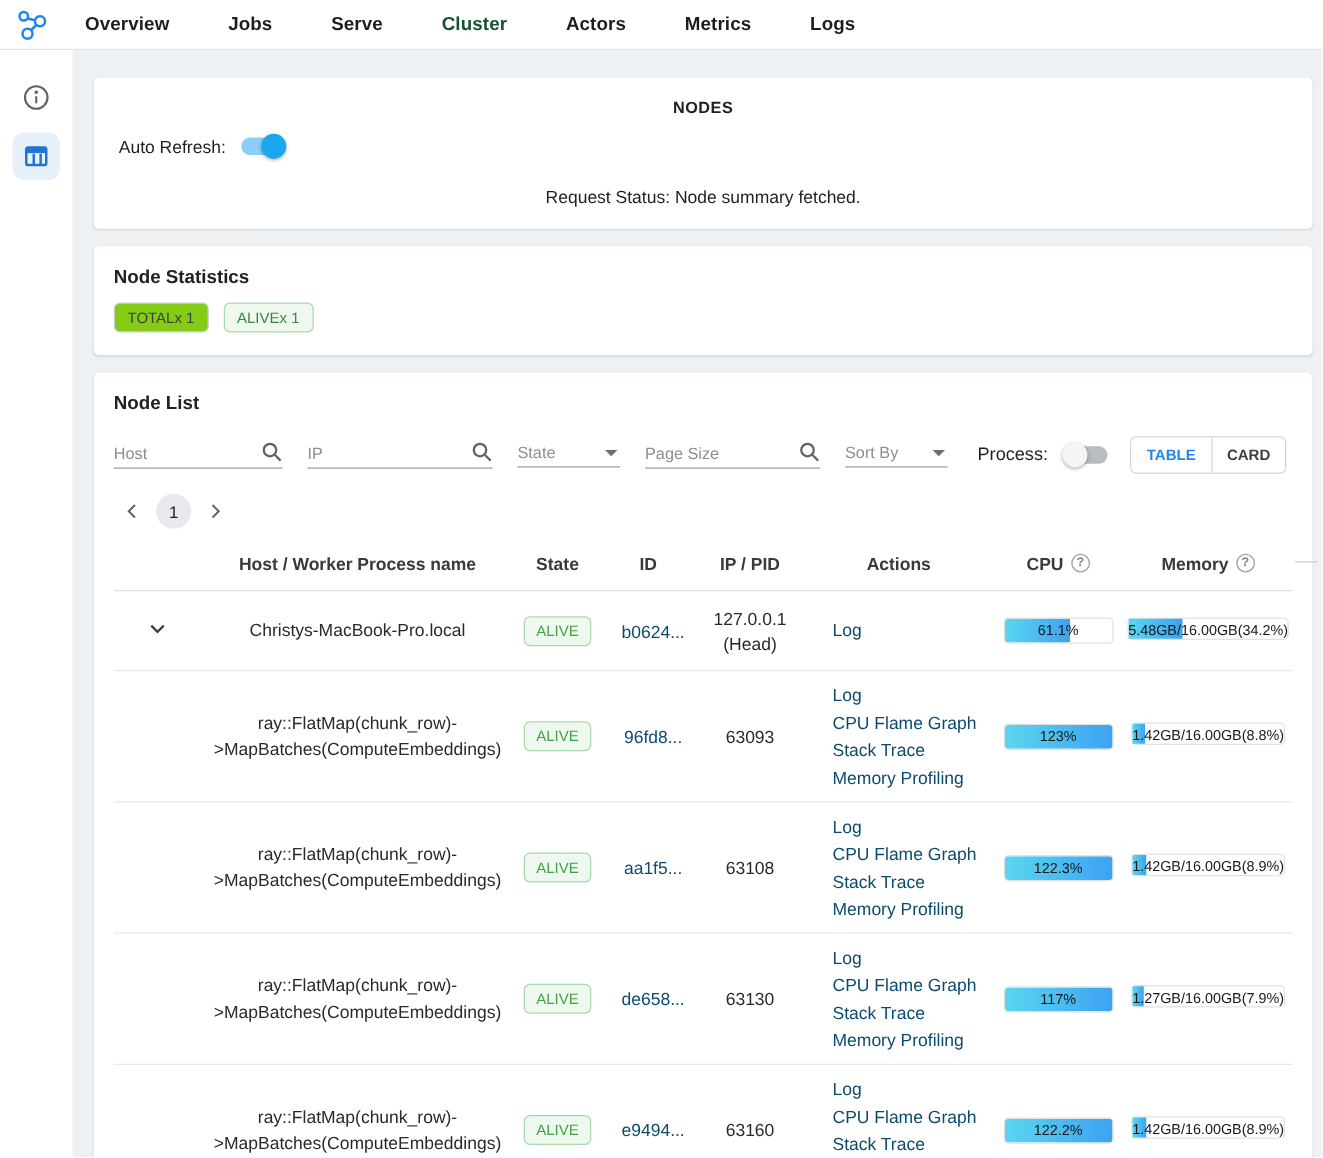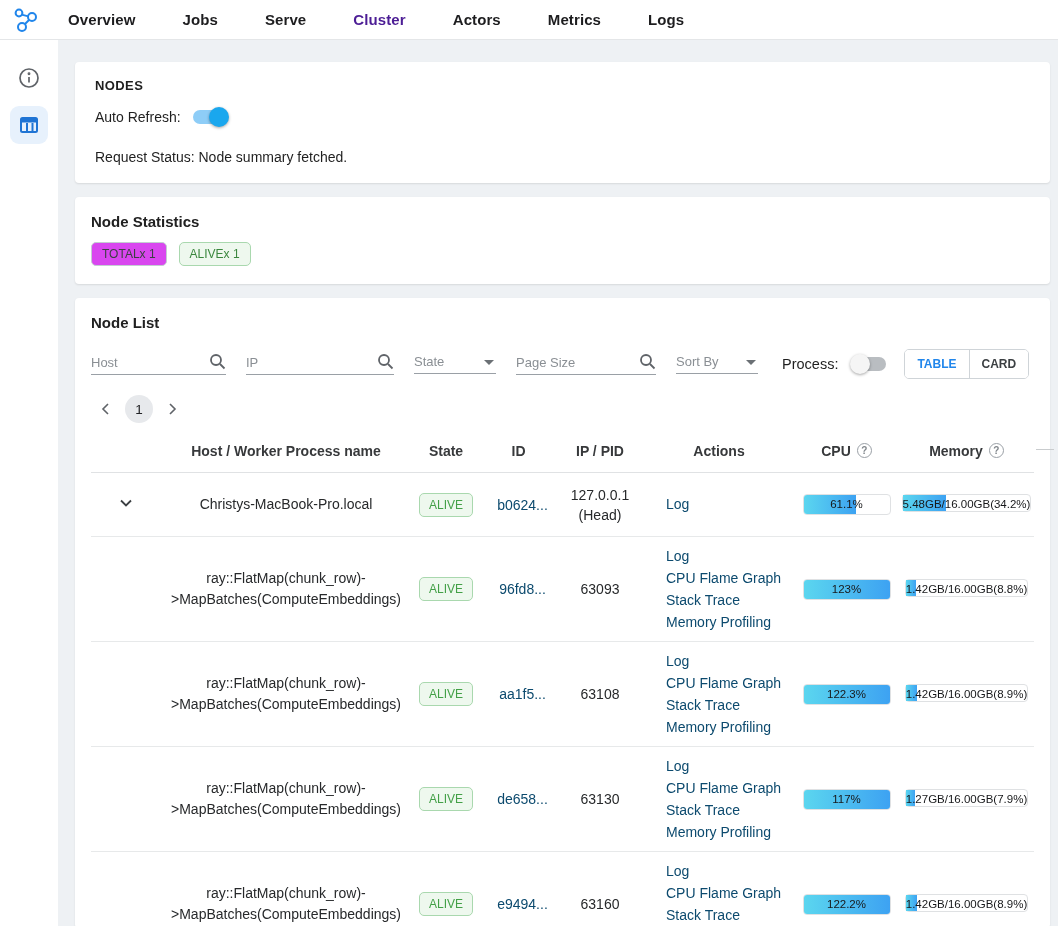--- a/index.html
+++ b/index.html
@@ -5,54 +5,54 @@
   * { margin:0; padding:0; box-sizing:border-box; }
   html,body { width:1058px; height:926px; overflow:hidden; background:#ffffff;
     font-family:"Liberation Sans", sans-serif; color:#212121; }
 
   
   .navbar { height:40px; background:#fff; border-bottom:1px solid #e4e6e8;
     display:flex; align-items:center; padding-left:12px; }
   .navbar .logo { width:28px; height:28px; display:flex; align-items:center; justify-content:center; }
   .nav-items { display:flex; gap:47px; margin-left:28px; }
   .nav-item { font-size:15px; font-weight:700; color:#1d1d1f; cursor:pointer; letter-spacing:.1px; }
-  .nav-item.active { color:#4c1d95; }
+  .nav-item.active { color:#14532d; }
 
   
   .shell { display:flex; height:886px; }
   .sidebar { width:58px; background:#fff; display:flex; flex-direction:column; align-items:center; padding-top:26px; }
   .sb-info { width:24px; height:24px; color:#5f6368; margin-bottom:16px; cursor:pointer; }
   .sb-table-btn { width:38px; height:38px; border-radius:9px; background:#e7f1fc;
     display:flex; align-items:center; justify-content:center; cursor:pointer; }
   .main { flex:1; background:#eef1f4; padding:22px 8px 0 17px; overflow:hidden; }
 
   .card { background:#fff; border-radius:4px; box-shadow:0 1px 2px rgba(0,0,0,.10);
     width:975px; margin-bottom:14px; }
 
   
-  .nodes-card { padding:16px 20px 18px; }
+  .nodes-card { padding:16px 20px 18px;text-align:center; }
   .nodes-title { font-size:13px; font-weight:700; letter-spacing:.4px; color:#1f1f1f; margin-bottom:16px; }
   .ar-row { display:flex; align-items:center; gap:12px; margin-bottom:24px; }
   .ar-label, .req-status { font-size:14px; color:#1f1f1f; }
 
   
   .switch { position:relative; width:34px; height:14px; border-radius:7px; cursor:pointer; flex:0 0 auto; }
   .switch .thumb { position:absolute; top:-3px; width:20px; height:20px; border-radius:50%;
     box-shadow:0 1px 3px rgba(0,0,0,.35); }
   .switch.on  { background:#8ecdf7; }
   .switch.on .thumb { right:-2px; background:#1aa7ee; }
   .switch.off { background:#b9bdc1; }
   .switch.off .thumb { left:-2px; background:#f5f5f5; }
 
   
   .stats-card { padding:16px 16px 18px; }
   .stats-title { font-size:15px; font-weight:700; margin-bottom:12px; }
   .chip-row { display:flex; gap:12px; }
   .chip { font-size:12px; padding:4px 10px; border-radius:5px; border:1px solid #c4cdd2;
-    color:#3c4043; background:#d946ef; }
+    color:#3c4043; background:#84cc16; }
   .chip.success { border-color:#a9d8ae; background:#eef8ee; color:#3b873e; }
 
   
   .list-card { padding:16px 16px 0; height:630px; }
   .list-title { font-size:15px; font-weight:700; margin-bottom:18px; }
 
   .filters { display:flex; align-items:center; }
   .field { position:relative; border-bottom:1px solid #9aa0a6; display:flex; align-items:flex-end;
     padding-bottom:4px; margin-right:20px; }
   .field input { border:none; outline:none; width:100%; font-size:13px; color:#1f1f1f;

